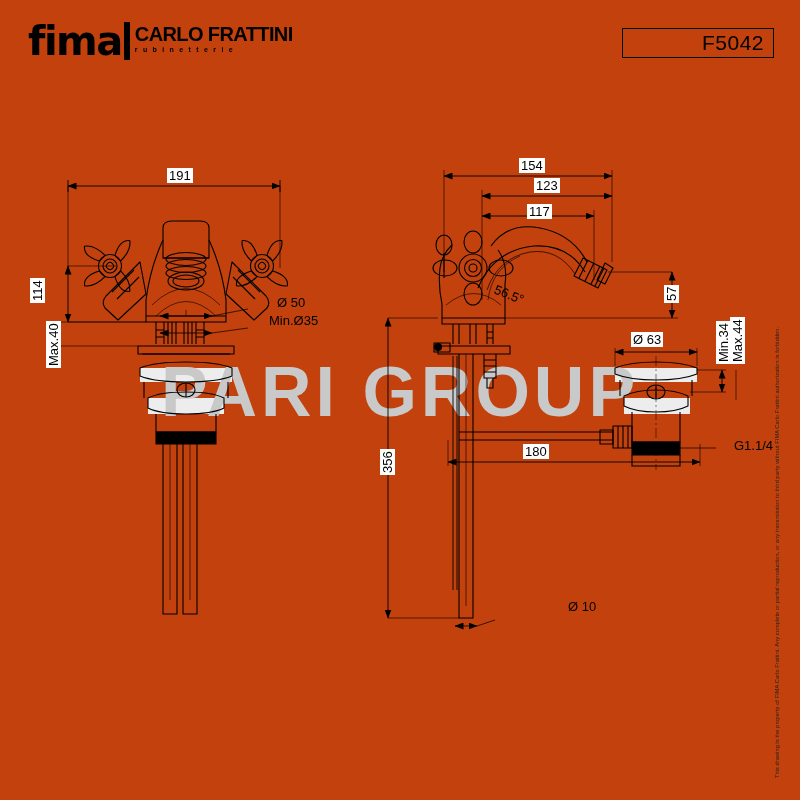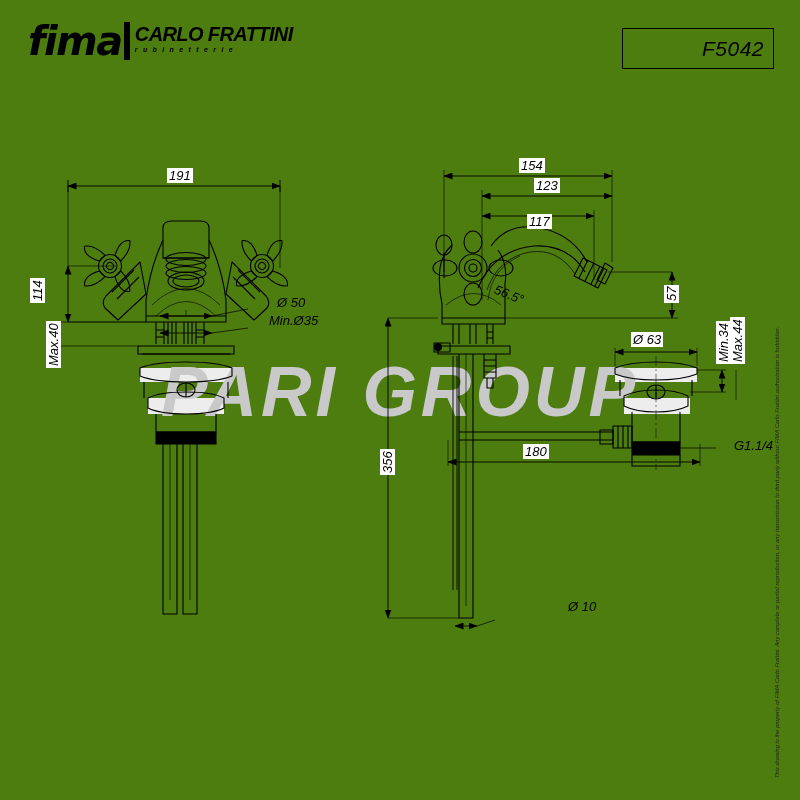--- a/index.html
+++ b/index.html
@@ -7,23 +7,22 @@
     padding: 0;
     background: #ffffff;
   }
   body {
     font-family: "Liberation Sans", sans-serif;
   }
   #page {
     position: relative;
     width: 800px;
     height: 800px;
-    background: #4d7c0f;
+    background: #c2410c;
     overflow: hidden;
-    font-style: italic;
   }
 
   
   #header {
     position: absolute;
     left: 0; top: 0;
     width: 800px; height: 80px;
   }
   #logo-block {
     position: absolute;
@@ -64,21 +63,21 @@
     font-size: 7px;
     font-weight: bold;
     letter-spacing: 5.4px;
     color: #000000;
     line-height: 10px;
     margin-top: 1px;
   }
   #code-box {
     position: absolute;
     left: 622px; top: 28px;
-    width: 152px; height: 41px;
+    width: 152px; height: 30px;
     border: 1px solid #000000;
     box-sizing: border-box;
     display: flex;
     align-items: center;
     justify-content: flex-end;
     padding-right: 9px;
   }
   #code-text {
     font-family: "Liberation Sans", sans-serif;
     font-size: 21px;
@@ -420,21 +419,21 @@
   <div class="dim nobg" style="left:230px; top:295px;">Ø 50</div>
 
   <div class="dim nobg" style="left:222px; top:313px;">Min.Ø35</div>
 
   <div class="dim vert" style="left:46px; top:368px;">Max.40</div>
 
   <div class="dim" style="left:519px; top:158px;text-align:right;">154</div>
 
   <div class="dim" style="left:534px; top:178px;text-align:center;">123</div>
 
-  <div class="dim" style="left:527px; top:214px;">117</div>
+  <div class="dim" style="left:527px; top:204px;">117</div>
 
   <div class="dim rot-angle" style="left:496px; top:281px;">56.5°</div>
 
   <div class="dim vert" style="left:664px; top:303px;">57</div>
 
   <div class="dim vert" style="left:380px; top:475px;">356</div>
 
   <div class="dim" style="left:523px; top:444px;">180</div>
 
   <div class="dim nobg" style="left:521px; top:599px;">Ø 10</div>

